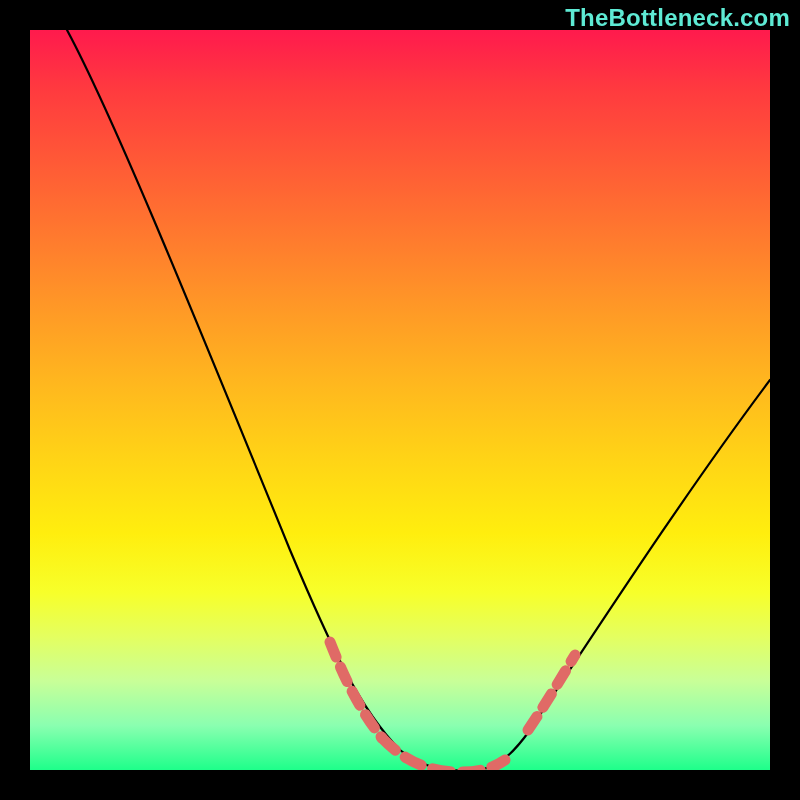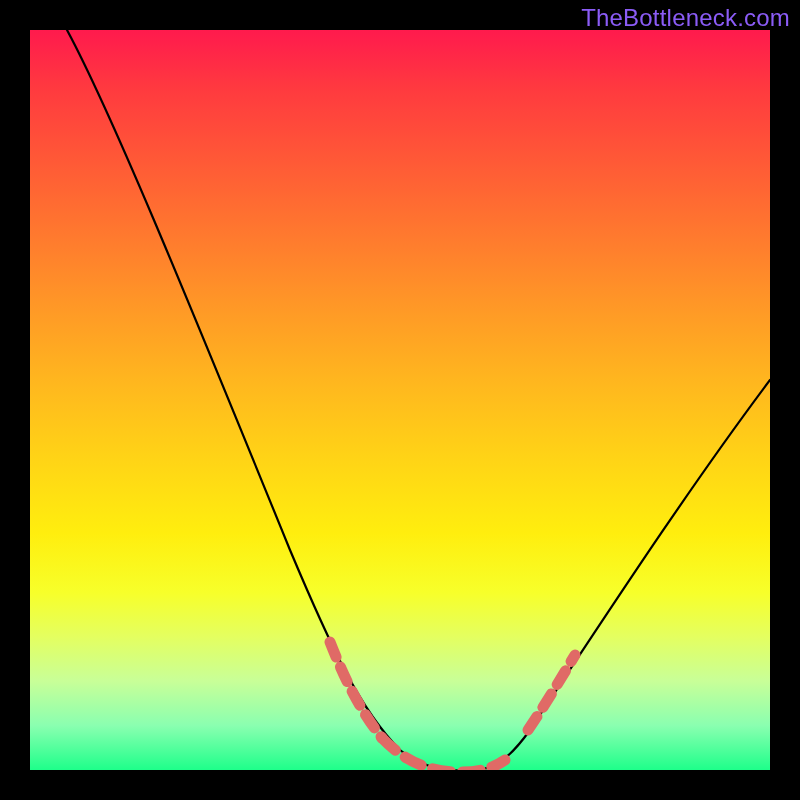--- a/index.html
+++ b/index.html
@@ -47,23 +47,23 @@
       #e4ff60 82%,
       #c8ff98 88%,
       #8affb0 94%,
       #1eff8a 100%
     );
   }
   .watermark {
     position: absolute;
     top: 4px;
     right: 10px;
-    color: #8b5cf6;
+    color: #5eead4;
     font-size: 24px;
-    font-weight: 400;
+    font-weight: 700;
     letter-spacing: 0.2px;
     user-select: none;
   }
   svg.curve {
     position: absolute;
     top: 0;
     left: 0;
     width: 740px;
     height: 740px;
     overflow: visible;

